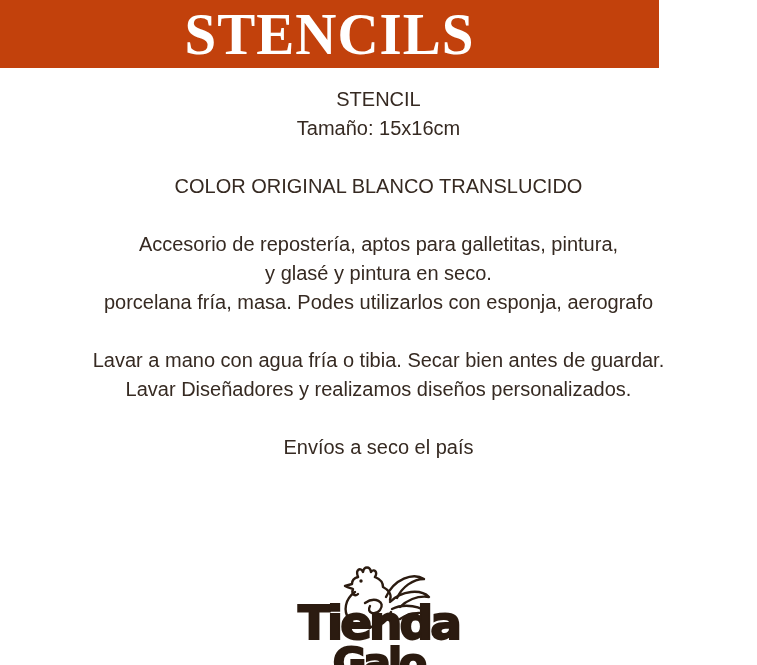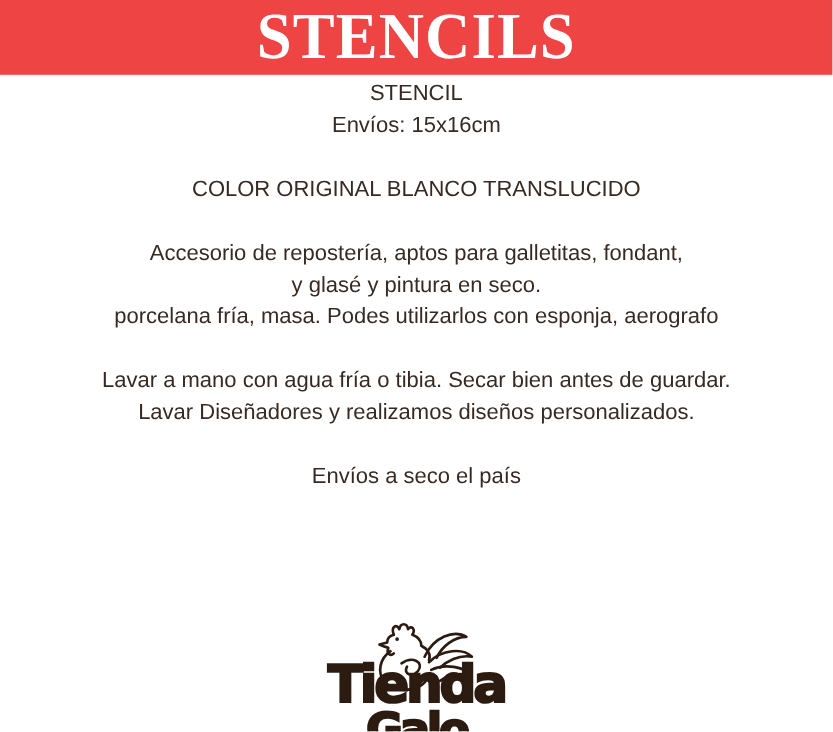--- a/index.html
+++ b/index.html
@@ -9,38 +9,38 @@
   }
   .page {
     position: relative;
     width: 757px;
     height: 665px;
     background: #ffffff;
     overflow: hidden;
     font-family: "Liberation Sans", "DejaVu Sans", sans-serif;
   }
   .banner {
-    width: 757px;
+    width: 659px;
     height: 68px;
-    background: #ef4444;
+    background: #c2410c;
     display: flex;
     align-items: flex-end;
     justify-content: center;
   }
   .banner-title {
     font-family: "Liberation Serif", "DejaVu Serif", serif;
     font-weight: 700;
     font-size: 57px;
     line-height: 68px;
     color: #ffffff;
     letter-spacing: 1px;
     transform: scaleY(1.05);
   }
   .content {
-    padding-top: 3px;
+    padding-top: 17px;
     text-align: center;
     color: #362a22;
   }
   .line {
     font-size: 20px;
     line-height: 29px;
     height: 29px;
     white-space: nowrap;
   }
   .spacer {
@@ -93,25 +93,25 @@
 <body>
 
 <div class="page">
 
   <div class="banner">
     <div class="banner-title">STENCILS</div>
   </div>
 
   <div class="content">
     <div class="line">STENCIL</div>
-    <div class="line">Envíos: 15x16cm</div>
+    <div class="line">Tamaño: 15x16cm</div>
     <div class="spacer"></div>
     <div class="line">COLOR ORIGINAL BLANCO TRANSLUCIDO</div>
     <div class="spacer"></div>
-    <div class="line">Accesorio de repostería, aptos para galletitas, fondant,</div>
+    <div class="line">Accesorio de repostería, aptos para galletitas, pintura,</div>
     <div class="line">y glasé y pintura en seco.</div>
     <div class="line">porcelana fría, masa. Podes utilizarlos con esponja, aerografo</div>
     <div class="spacer"></div>
     <div class="line">Lavar a mano con agua fría o tibia. Secar bien antes de guardar.</div>
     <div class="line">Lavar Diseñadores y realizamos diseños personalizados.</div>
     <div class="spacer"></div>
     <div class="line">Envíos a seco el país</div>
   </div>
 
   <div class="logo">

